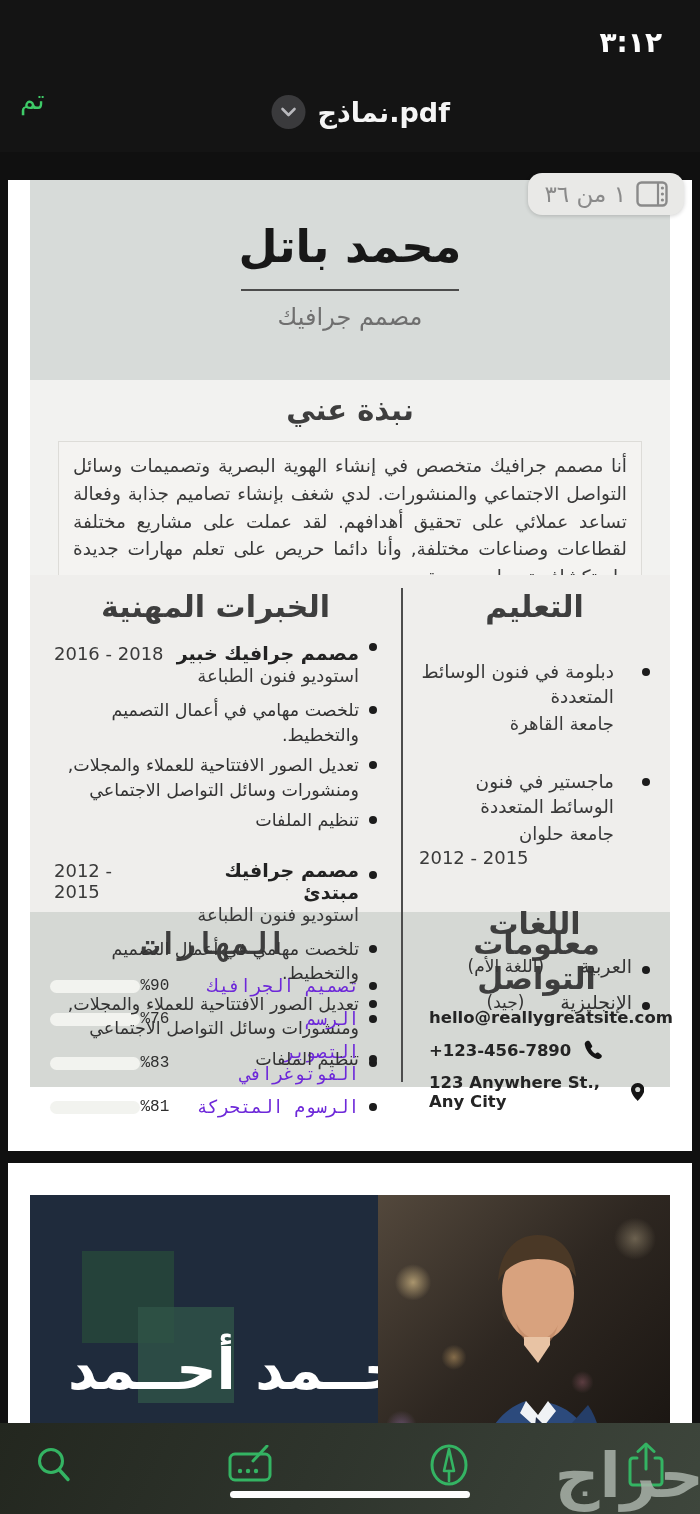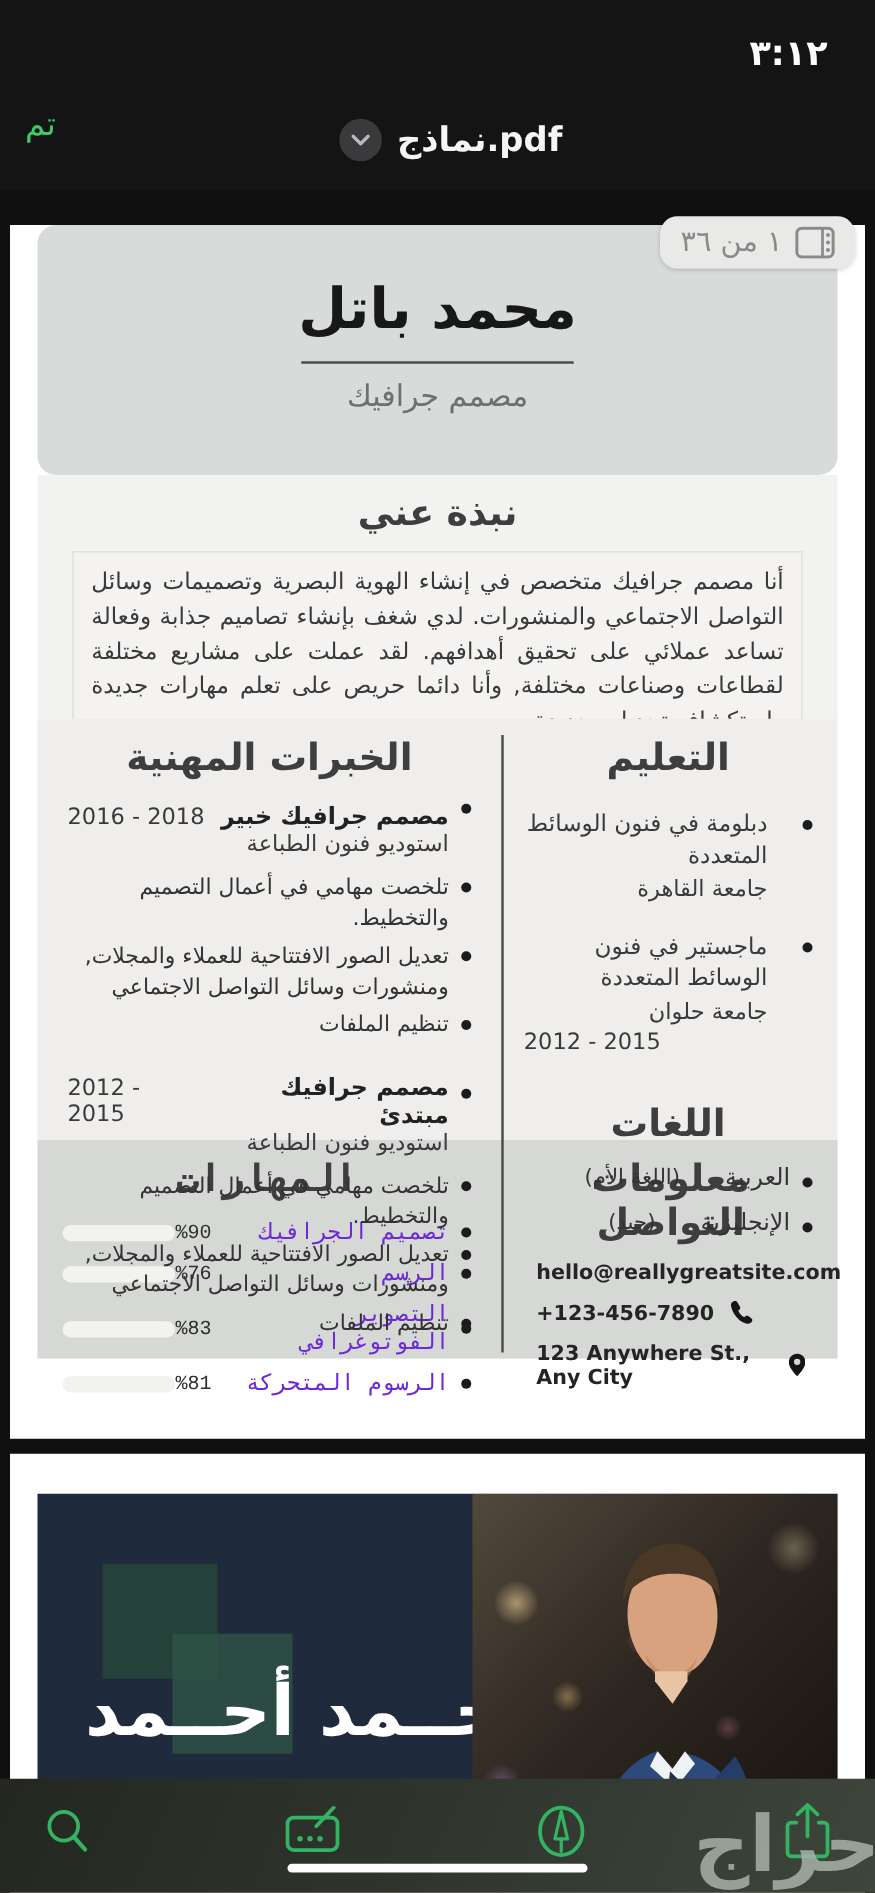--- a/index.html
+++ b/index.html
@@ -28,39 +28,39 @@
   .doc-title { color:#f5f5f5; font-size:27px; font-weight:bold; direction:ltr; }
 
   
   .viewer { position:absolute; top:152px; left:0; right:0; bottom:0; background:#101010; }
   .page { background:#fff; margin:6px 8px 0; width:684px; position:relative; }
   .page1 { height:971px; }
   .page-badge { position:absolute; top:21px; right:16px; z-index:5; background:#e9e9e7; border-radius:14px; padding:8px 16px; display:flex; align-items:center; gap:10px; box-shadow:0 1px 4px rgba(0,0,0,.18); direction:rtl; }
   .page-badge .txt { color:#8a8a8a; font-size:23px; }
 
   
-  .r-header { margin:28px 22px 0; height:200px; background:#d7dbd9; text-align:center;border-radius:15px; }
+  .r-header { margin:28px 22px 0; height:200px; background:#d7dbd9; text-align:center; }
   .r-name { padding-top:40px; font-size:45px; font-weight:bold; color:#181818; }
   .r-divider { width:218px; height:2px; background:#4c4c4c; margin:16px auto 12px; }
   .r-jobtitle { font-size:24px; color:#6f6f6f; }
 
   .r-about { margin:0 22px; height:195px; background:#f2f2f0; direction:rtl; }
   .r-about h2 { text-align:center; padding-top:13px; font-size:29px; color:#3e3e3e; }
   .about-box { margin:14px 28px 0; background:#f4f3f1; border:1px solid #dddcd8; padding:10px 14px; font-size:18.5px; color:#3a3a3a; line-height:1.5; text-align:justify; }
 
   .r-cols { margin:0 22px; height:337px; background:#efeeec; display:flex; direction:rtl; position:relative; }
   .col-edu { width:267px; padding:0 20px 0 16px; }
   .col-exp { width:373px; padding:0 26px 0 24px; }
   .v-divider { position:absolute; top:13px; height:494px; right:267px; width:2px; background:#4d4d4d; z-index:4; }
   .sec-h { text-align:center; font-size:30px; color:#3e3e3e; font-weight:bold; padding-top:14px; }
 
   .bullet-row { display:flex; gap:10px; direction:rtl; }
   .bullet-row .b { flex:0 0 auto; width:8px; height:8px; border-radius:50%; background:#1c1c1c; margin-top:8px; }
 
-  .edu-item { margin-top:24px;gap:28px; }
+  .edu-item { margin-top:36px;gap:28px; }
   .edu-item .degree { font-size:18.5px; color:#3a3a3a; line-height:1.35; }
   .edu-item .school { font-size:18px; color:#3a3a3a; margin-top:3px; }
   .edu-item .period { font-size:18px; color:#3a3a3a; margin-top:3px; direction:ltr; unicode-bidi:isolate; }
 
   .lang-h { margin-top:24px; }
   .lang-row { margin-top:14px; align-items:center; }
   .lang-row .name { font-size:19px; color:#333; }
   .lang-row .lvl { font-size:17px; color:#333; margin-right:26px; }
 
   .job { margin-top:18px; }

